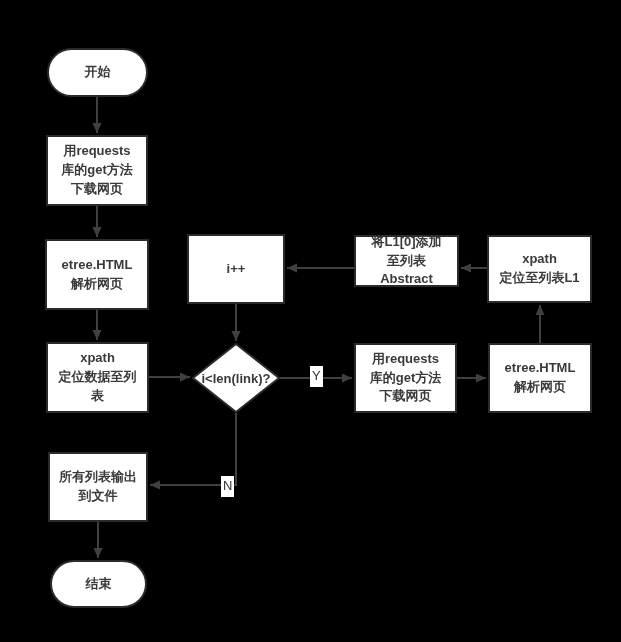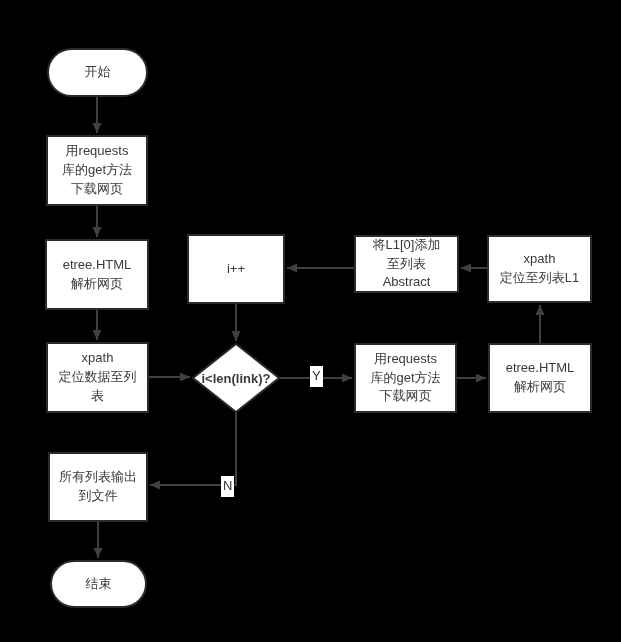--- a/index.html
+++ b/index.html
@@ -28,20 +28,21 @@
     border: 2px solid #2b2b2b;
     color: #3a3a3a;
     display: flex;
     align-items: center;
     justify-content: center;
     text-align: center;
     font-size: 13px;
     line-height: 1.45;
     white-space: pre-line;
     z-index: 2;
+    font-weight: bold;
   }
   .terminator {
     border-radius: 25px;
   }
   .diamond-wrap {
     position: absolute;
     z-index: 2;
   }
   .diamond-wrap svg {
     display: block;
@@ -114,21 +115,21 @@
 
   <div class="node" style="left:187px; top:234px; width:98px; height:70px;">i++</div>
 
   <div class="diamond-wrap" style="left:192px; top:343px; width:88px; height:70px;font-weight:bold;">
     <svg width="88" height="70">
       <polygon points="44,1 87,35 44,69 1,35" fill="#ffffff" stroke="#2b2b2b" stroke-width="2"></polygon>
     </svg>
     <div class="diamond-label">i&lt;len(link)?</div>
   </div>
 
-  <div class="node" style="left:354px; top:235px; width:105px; height:58px;">将L1[0]添加
+  <div class="node" style="left:354px; top:235px; width:105px; height:52px;">将L1[0]添加
 至列表
 Abstract</div>
 
   <div class="node" style="left:487px; top:235px; width:105px; height:68px;">xpath
 定位至列表L1</div>
 
   <div class="node" style="left:354px; top:343px; width:103px; height:70px;">用requests
 库的get方法
 下载网页</div>
 

